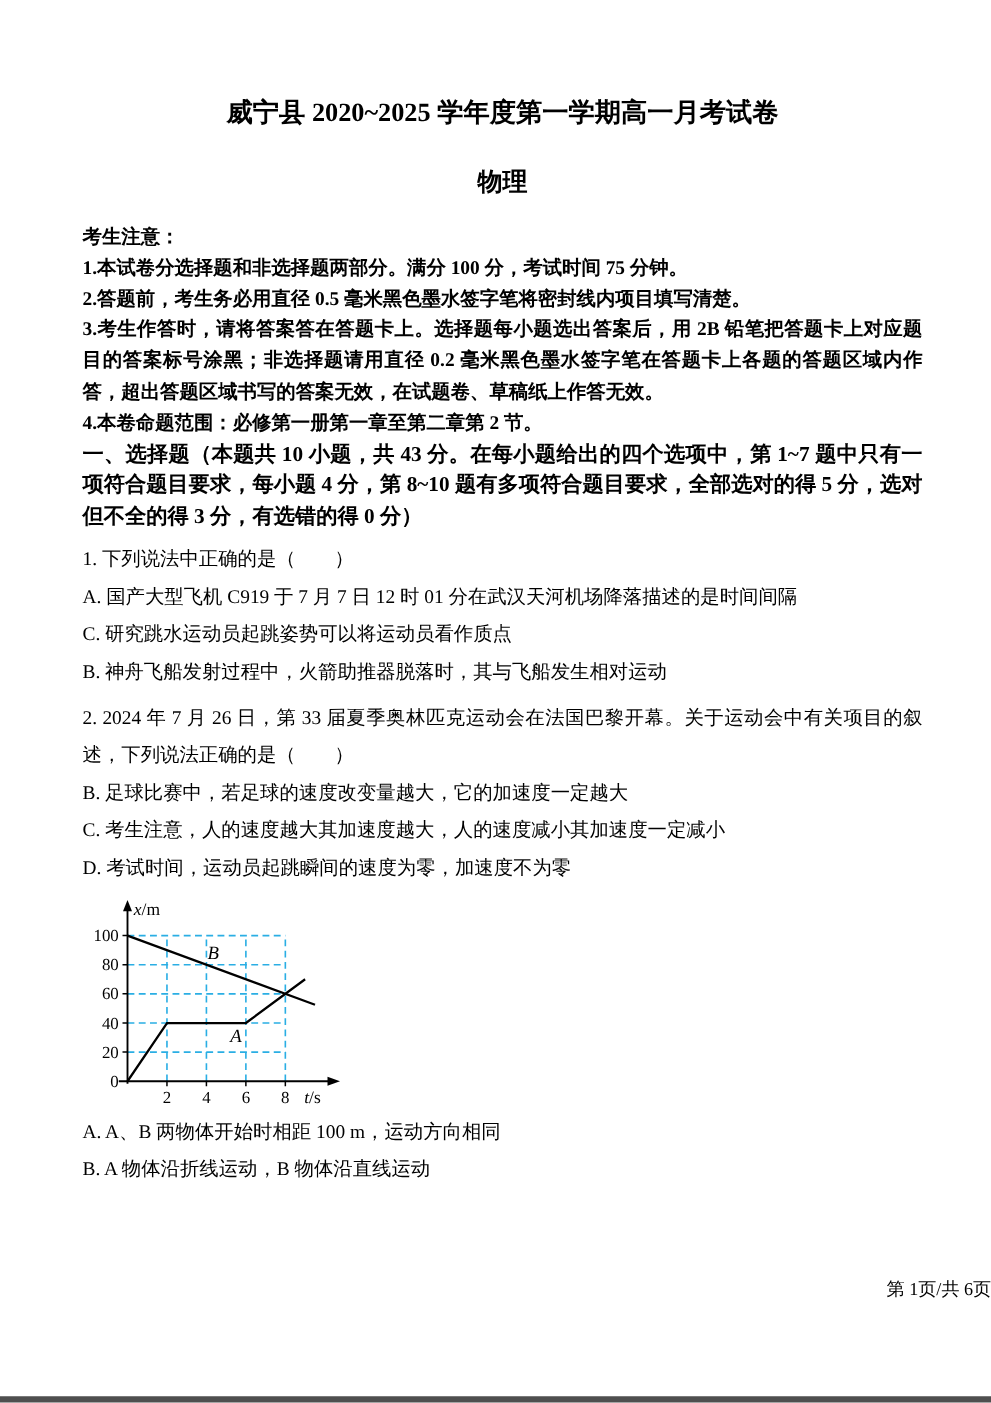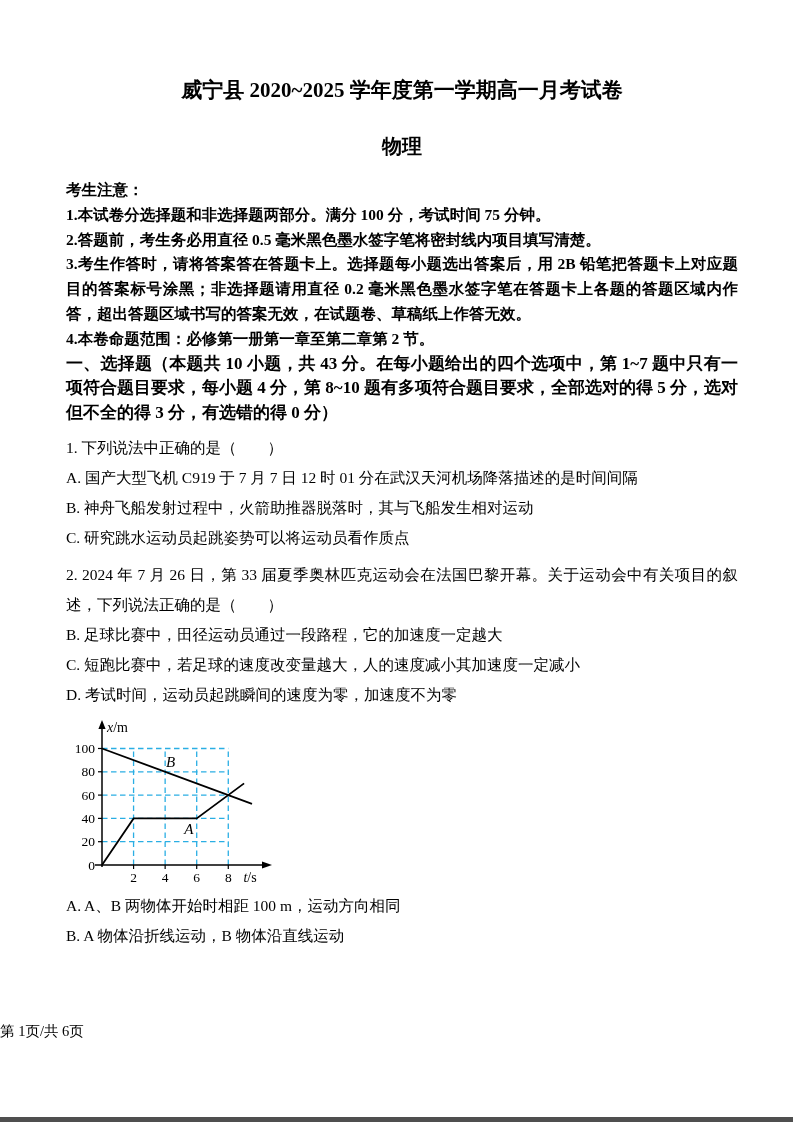--- a/index.html
+++ b/index.html
@@ -18,21 +18,21 @@
   .notice{margin-top:20px;font-weight:bold;font-size:15.5px;line-height:24.8px;}
   .notice p{margin:0;text-align:justify;}
   .section-heading{
     font-weight:bold;font-size:17px;line-height:24.8px;margin:0;text-align:justify;
   }
   .question{font-size:15.5px;line-height:30px;margin-top:7px;}
   .question p{margin:0;text-align:justify;}
   .chart-figure{margin:4px 0 2px -2px;width:214px;height:172px;}
   .chart-figure svg{display:block;font-family:"Liberation Serif","DejaVu Serif",serif;}
   .footer{
-    position:absolute;left:0;top:1022px;width:793px;text-align:left;
+    position:absolute;left:0;top:1022px;width:793px;text-align:right;
     font-size:14.5px;color:#000;
   }
   .bottom-bar{
     position:absolute;left:0;top:1117px;width:793px;height:5px;background:#4f4f4f;
   }
 </style>
 </head>
 <body>
 
 <div class="page">
@@ -45,28 +45,28 @@
     <p>1.本试卷分选择题和非选择题两部分。满分 100 分，考试时间 75 分钟。</p>
     <p>2.答题前，考生务必用直径 0.5 毫米黑色墨水签字笔将密封线内项目填写清楚。</p>
     <p>3.考生作答时，请将答案答在答题卡上。选择题每小题选出答案后，用 2B 铅笔把答题卡上对应题目的答案标号涂黑；非选择题请用直径 0.2 毫米黑色墨水签字笔在答题卡上各题的答题区域内作答，超出答题区域书写的答案无效，在试题卷、草稿纸上作答无效。</p>
     <p>4.本卷命题范围：必修第一册第一章至第二章第 2 节。</p>
     <p class="section-heading">一、选择题（本题共 10 小题，共 43 分。在每小题给出的四个选项中，第 1~7 题中只有一项符合题目要求，每小题 4 分，第 8~10 题有多项符合题目要求，全部选对的得 5 分，选对但不全的得 3 分，有选错的得 0 分）</p>
   </div>
 
   <div class="question">
     <p>1. 下列说法中正确的是（　　）</p>
     <p>A. 国产大型飞机 C919 于 7 月 7 日 12 时 01 分在武汉天河机场降落描述的是时间间隔</p>
+    <p>C. 研究跳水运动员起跳姿势可以将运动员看作质点</p>
     <p>B. 神舟飞船发射过程中，火箭助推器脱落时，其与飞船发生相对运动</p>
-    <p>C. 研究跳水运动员起跳姿势可以将运动员看作质点</p>
   </div>
 
   <div class="question">
     <p>2. 2024 年 7 月 26 日，第 33 届夏季奥林匹克运动会在法国巴黎开幕。关于运动会中有关项目的叙述，下列说法正确的是（　　）</p>
-    <p>B. 足球比赛中，田径运动员通过一段路程，它的加速度一定越大</p>
-    <p>C. 短跑比赛中，若足球的速度改变量越大，人的速度减小其加速度一定减小</p>
+    <p>B. 足球比赛中，若足球的速度改变量越大，它的加速度一定越大</p>
+    <p>C. 考生注意，人的速度越大其加速度越大，人的速度减小其加速度一定减小</p>
     <p>D. 考试时间，运动员起跳瞬间的速度为零，加速度不为零</p>
   </div>
 
   <div class="question">
     <div class="chart-figure">
       <svg id="ptgraph" width="214" height="172" viewBox="0 0 214 172">
           <line x1="69.56862745098039" y1="148" x2="69.56862745098039" y2="31.47826086956522" stroke="#2aaee4" stroke-width="1.3" stroke-dasharray="5.5 3.5"></line>
           <line x1="101.13725490196079" y1="148" x2="101.13725490196079" y2="31.47826086956522" stroke="#2aaee4" stroke-width="1.3" stroke-dasharray="5.5 3.5"></line>
           <line x1="132.7058823529412" y1="148" x2="132.7058823529412" y2="31.47826086956522" stroke="#2aaee4" stroke-width="1.3" stroke-dasharray="5.5 3.5"></line>
           <line x1="164.27450980392157" y1="148" x2="164.27450980392157" y2="31.47826086956522" stroke="#2aaee4" stroke-width="1.3" stroke-dasharray="5.5 3.5"></line>

